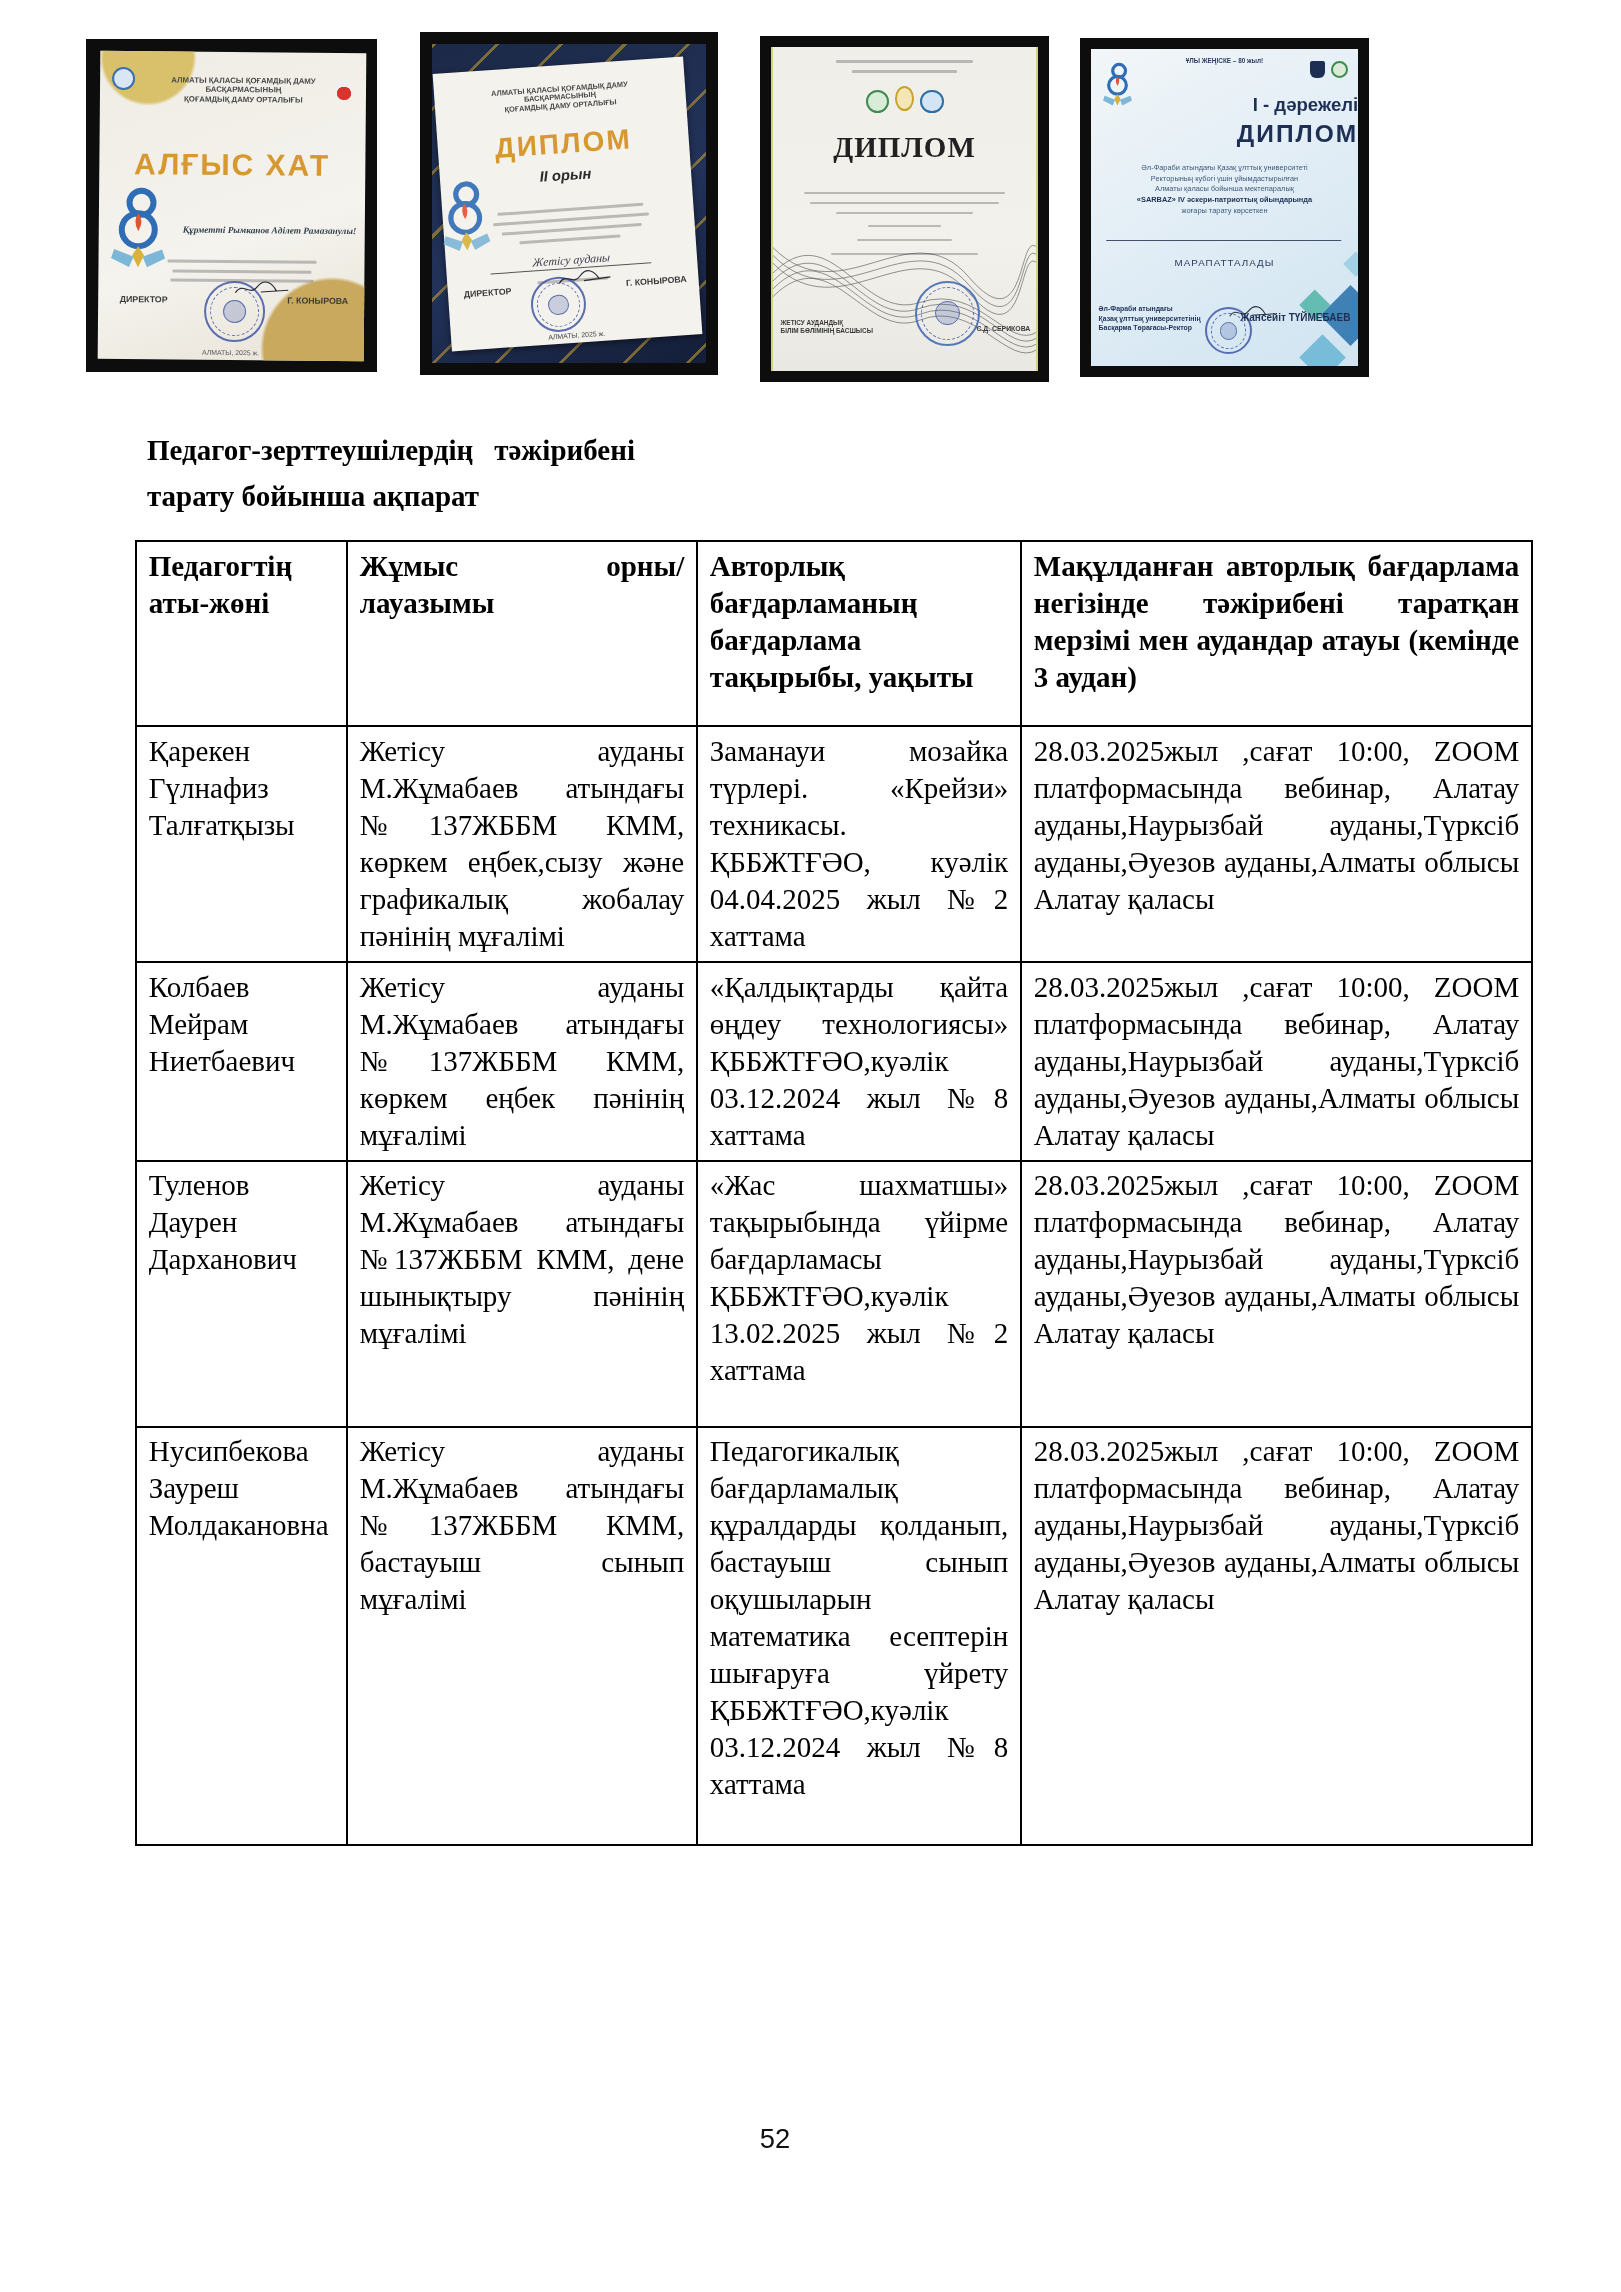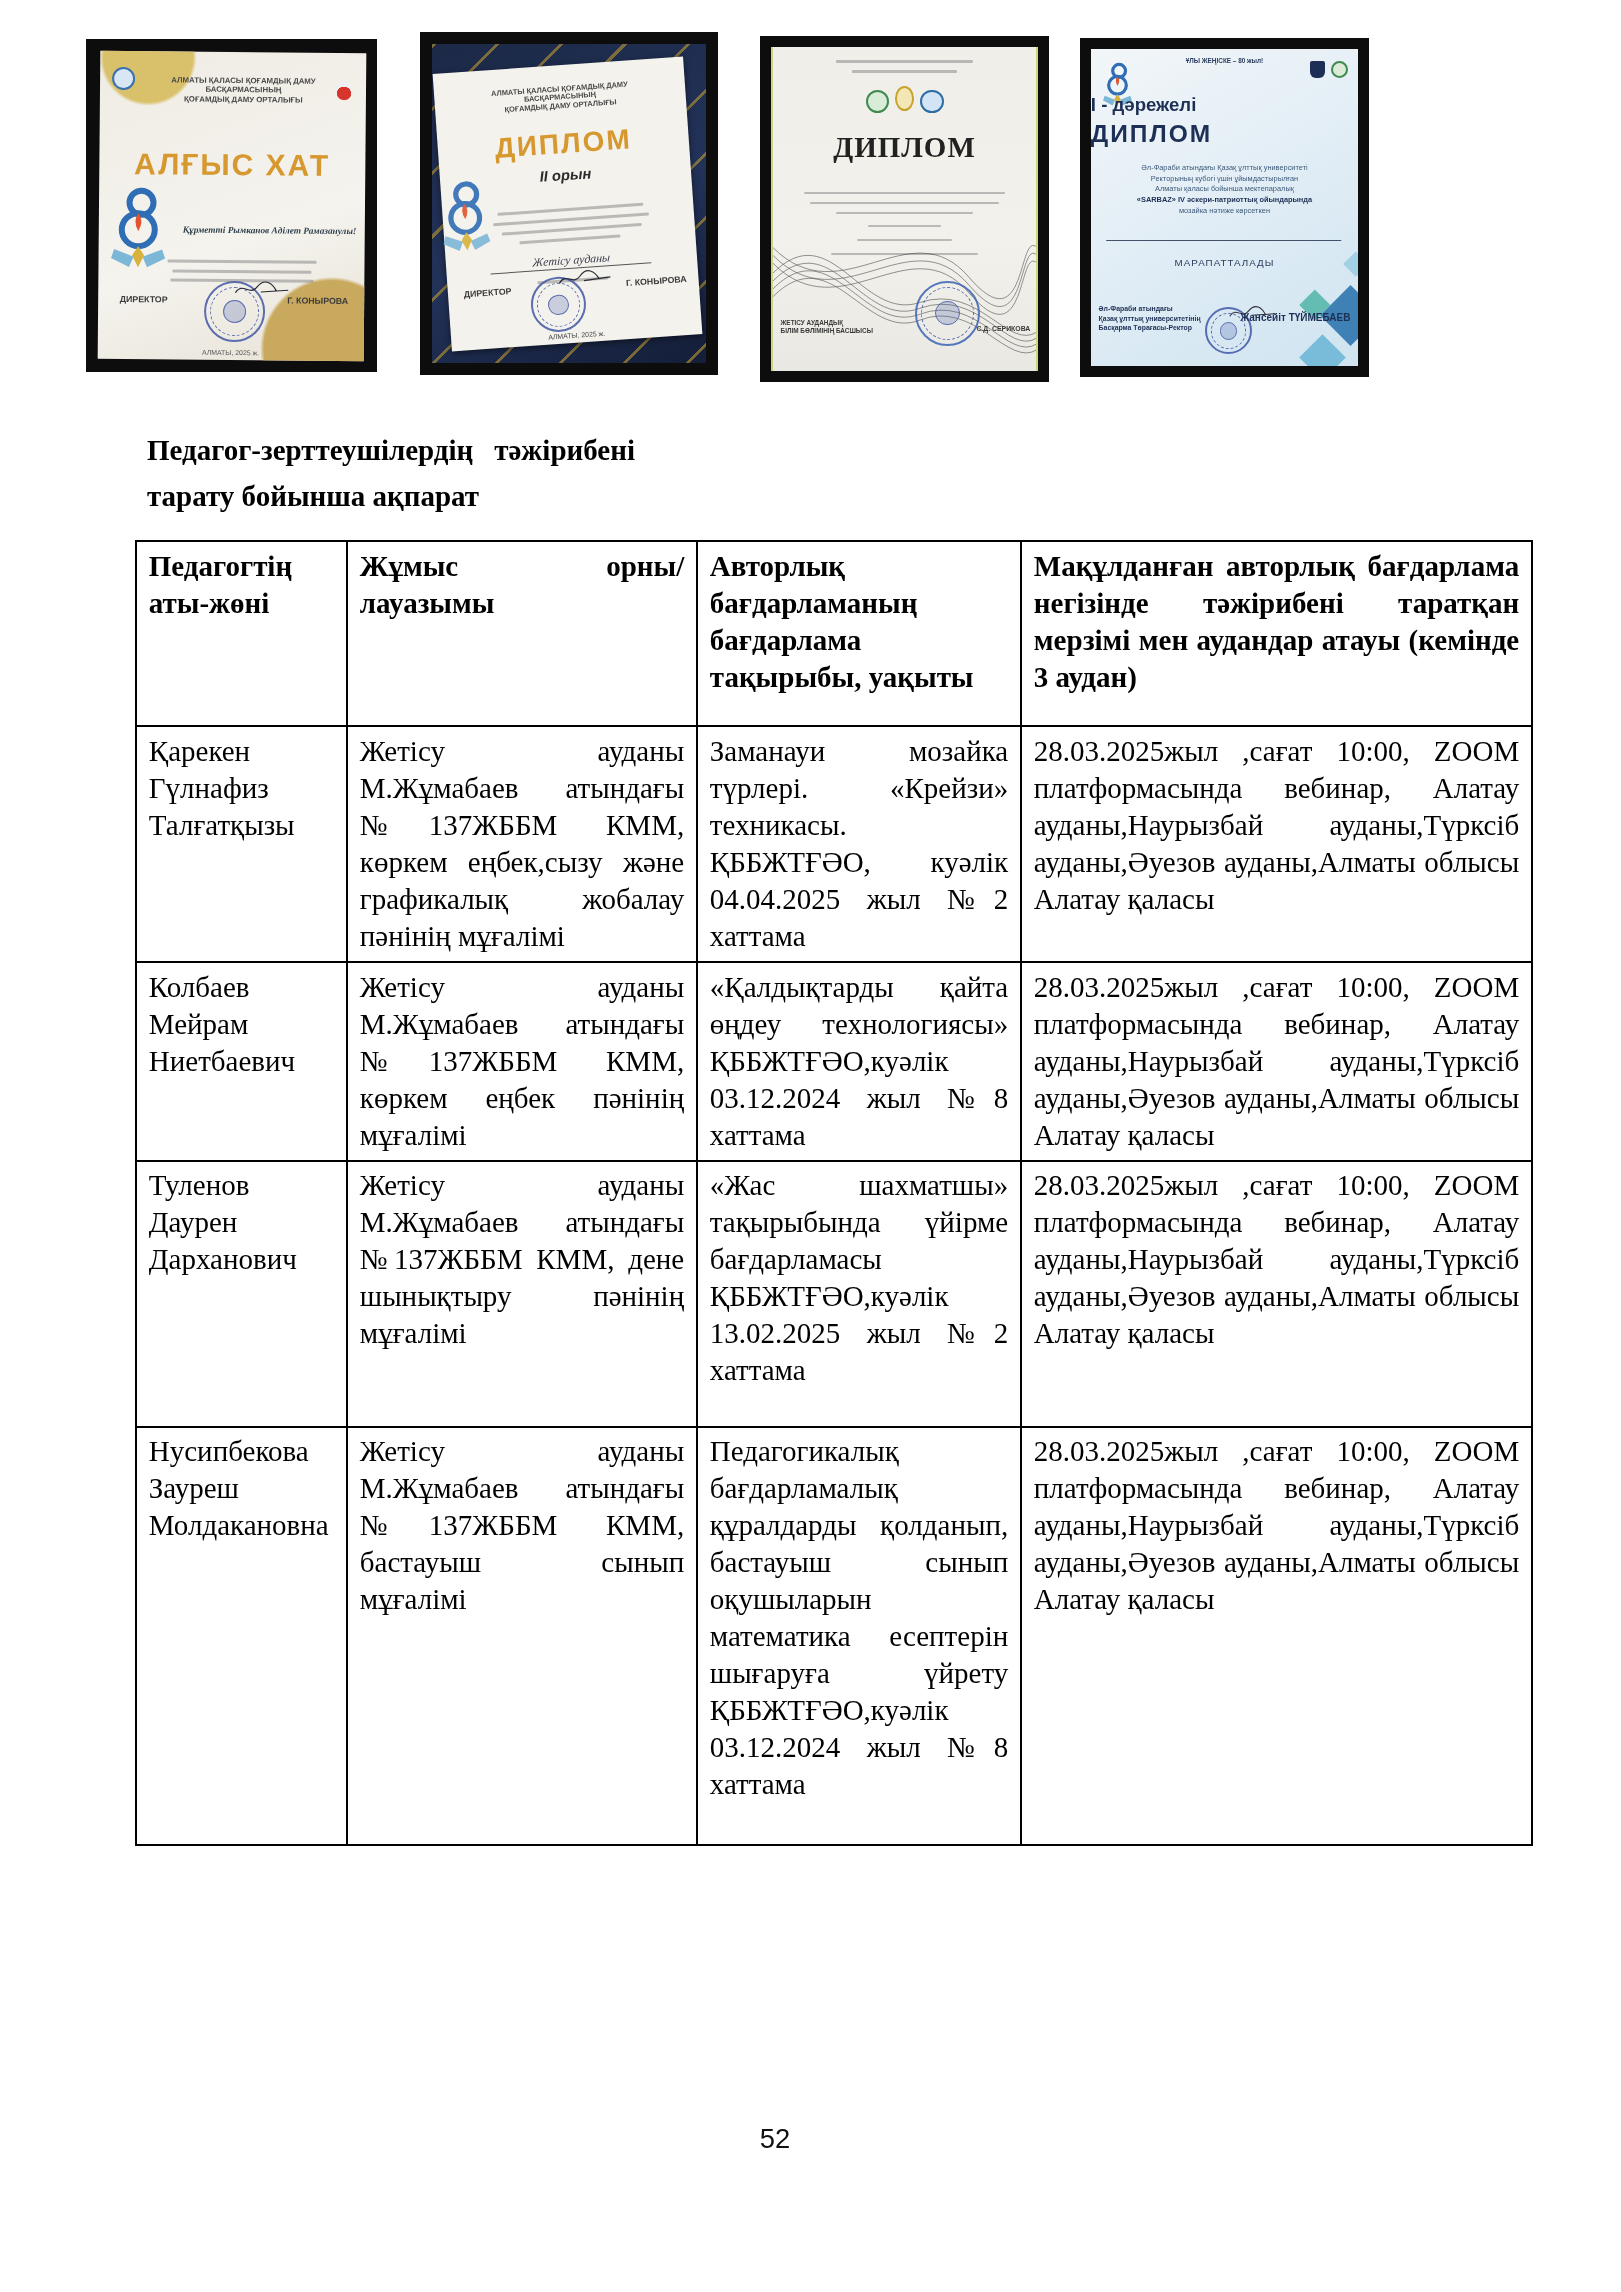--- a/index.html
+++ b/index.html
@@ -100,21 +100,21 @@
   .diamond{position:absolute;transform:rotate(45deg);}
   .p4 .d1{right:-13.7px;bottom:29px;width:43px;height:43px;background:rgba(36,110,170,.85);}
   .p4 .d2{right:19.6px;bottom:-7.8px;width:33px;height:33px;background:rgba(98,178,212,.8);}
   .p4 .d3{right:33px;bottom:51px;width:21.6px;height:21.6px;background:rgba(63,174,157,.75);}
   .p4 .d4{right:-5.9px;bottom:94px;width:17.6px;height:17.6px;background:rgba(140,200,225,.7);}
   .p4 .topline{position:absolute;left:0;right:0;top:7.8px;text-align:center;font-size:6.4px;font-weight:bold;
      color:#2a3b5e;font-family:"Liberation Sans",sans-serif;}
   .p4 .logo80{left:9.8px;top:13.7px;width:33px;height:45px;}
   .p4 .shield{position:absolute;right:33px;top:11.8px;width:15.7px;height:17.6px;background:#1d2f55;border-radius:2px 2px 5.9px 5.9px;}
   .p4 .e-green{right:9.8px;top:11.8px;width:17.6px;height:17.6px;border:2px solid #3f8a4f;background:#dcead8;}
-  .title-navy{position:absolute;left:0;right:0;text-align:left;font-weight:bold;color:#1d2f55;
+  .title-navy{position:absolute;left:0;right:0;text-align:right;font-weight:bold;color:#1d2f55;
      font-family:"Liberation Sans",sans-serif;}
   .p4 .t1{top:45px;font-size:18.6px;}
   .p4 .t2{top:71px;font-size:24.5px;letter-spacing:2px;}
   .p4 .body{position:absolute;left:5.9px;right:5.9px;top:114px;text-align:center;font-size:7.4px;
      line-height:10.8px;color:#3d5a7a;font-family:"Liberation Sans",sans-serif;}
   .p4 .body .bold-line{font-weight:bold;color:#1d2f55;}
   .p4 .handline{position:absolute;left:6%;right:6%;top:182px;text-align:center;font-style:italic;
      font-size:7.4px;color:#44506b;border-bottom:1px solid #44506b;transform:skewX(-10deg);}
   .p4 .award{position:absolute;left:0;right:0;top:208px;text-align:center;font-size:9.8px;
      color:#2a3b5e;font-family:"Liberation Sans",sans-serif;letter-spacing:1px;}
@@ -260,21 +260,21 @@
       </svg>
       <span class="shield"></span>
       <span class="emblem e-green" style="position:absolute;"></span>
       <div class="title-navy t1">І - дәрежелі</div>
       <div class="title-navy t2">ДИПЛОМ</div>
       <div class="body">
         <div>Әл-Фараби атындағы Қазақ ұлттық университеті</div>
         <div>Ректорының кубогі үшін ұйымдастырылған</div>
         <div>Алматы қаласы бойынша мектепаралық</div>
         <div class="bold-line">«SARBAZ» IV әскери-патриоттық ойындарында</div>
-        <div>мозайка нәтиже көрсеткен</div>
+        <div>жоғары тарату көрсеткен</div>
       </div>
       <div class="handline">&nbsp;</div>
       <div class="award">МАРАПАТТАЛАДЫ</div>
       <div class="signer">
         <div>Әл-Фараби атындағы</div>
         <div>Қазақ ұлттық университетінің</div>
         <div>Басқарма Төрағасы-Ректор</div>
       </div>
       <span class="stamp"></span>
       <svg class="sig" viewBox="0 0 60 20">

